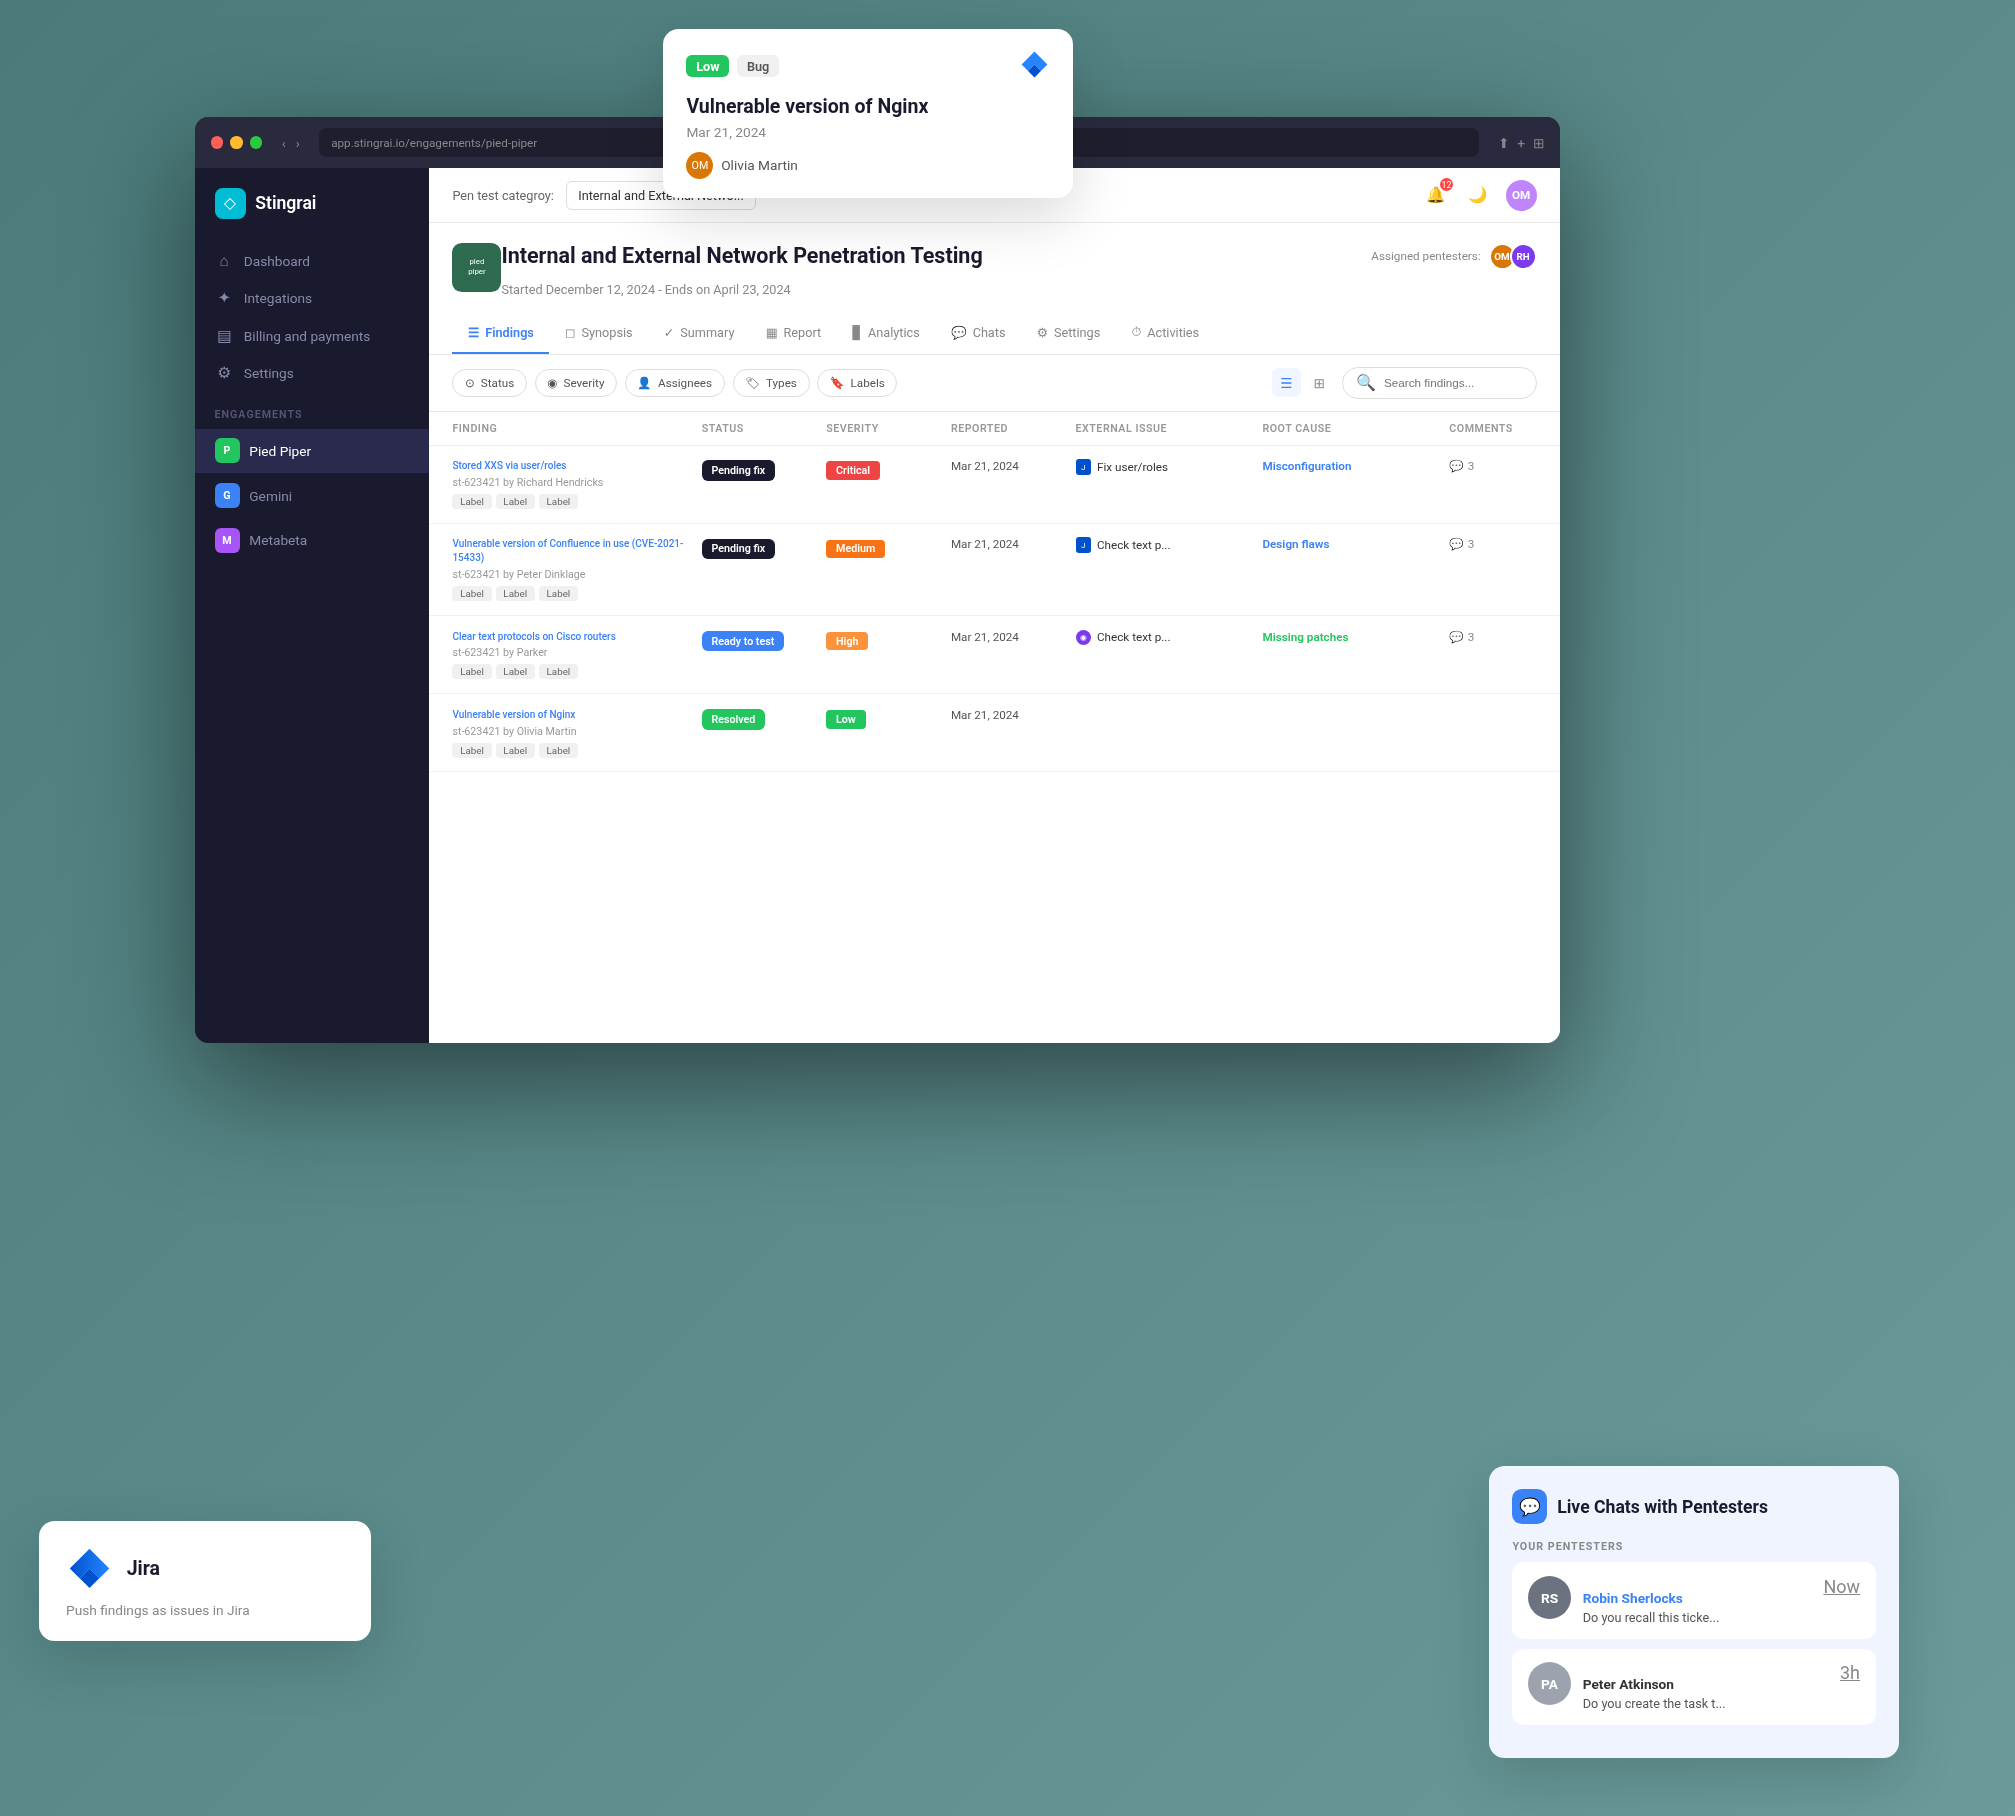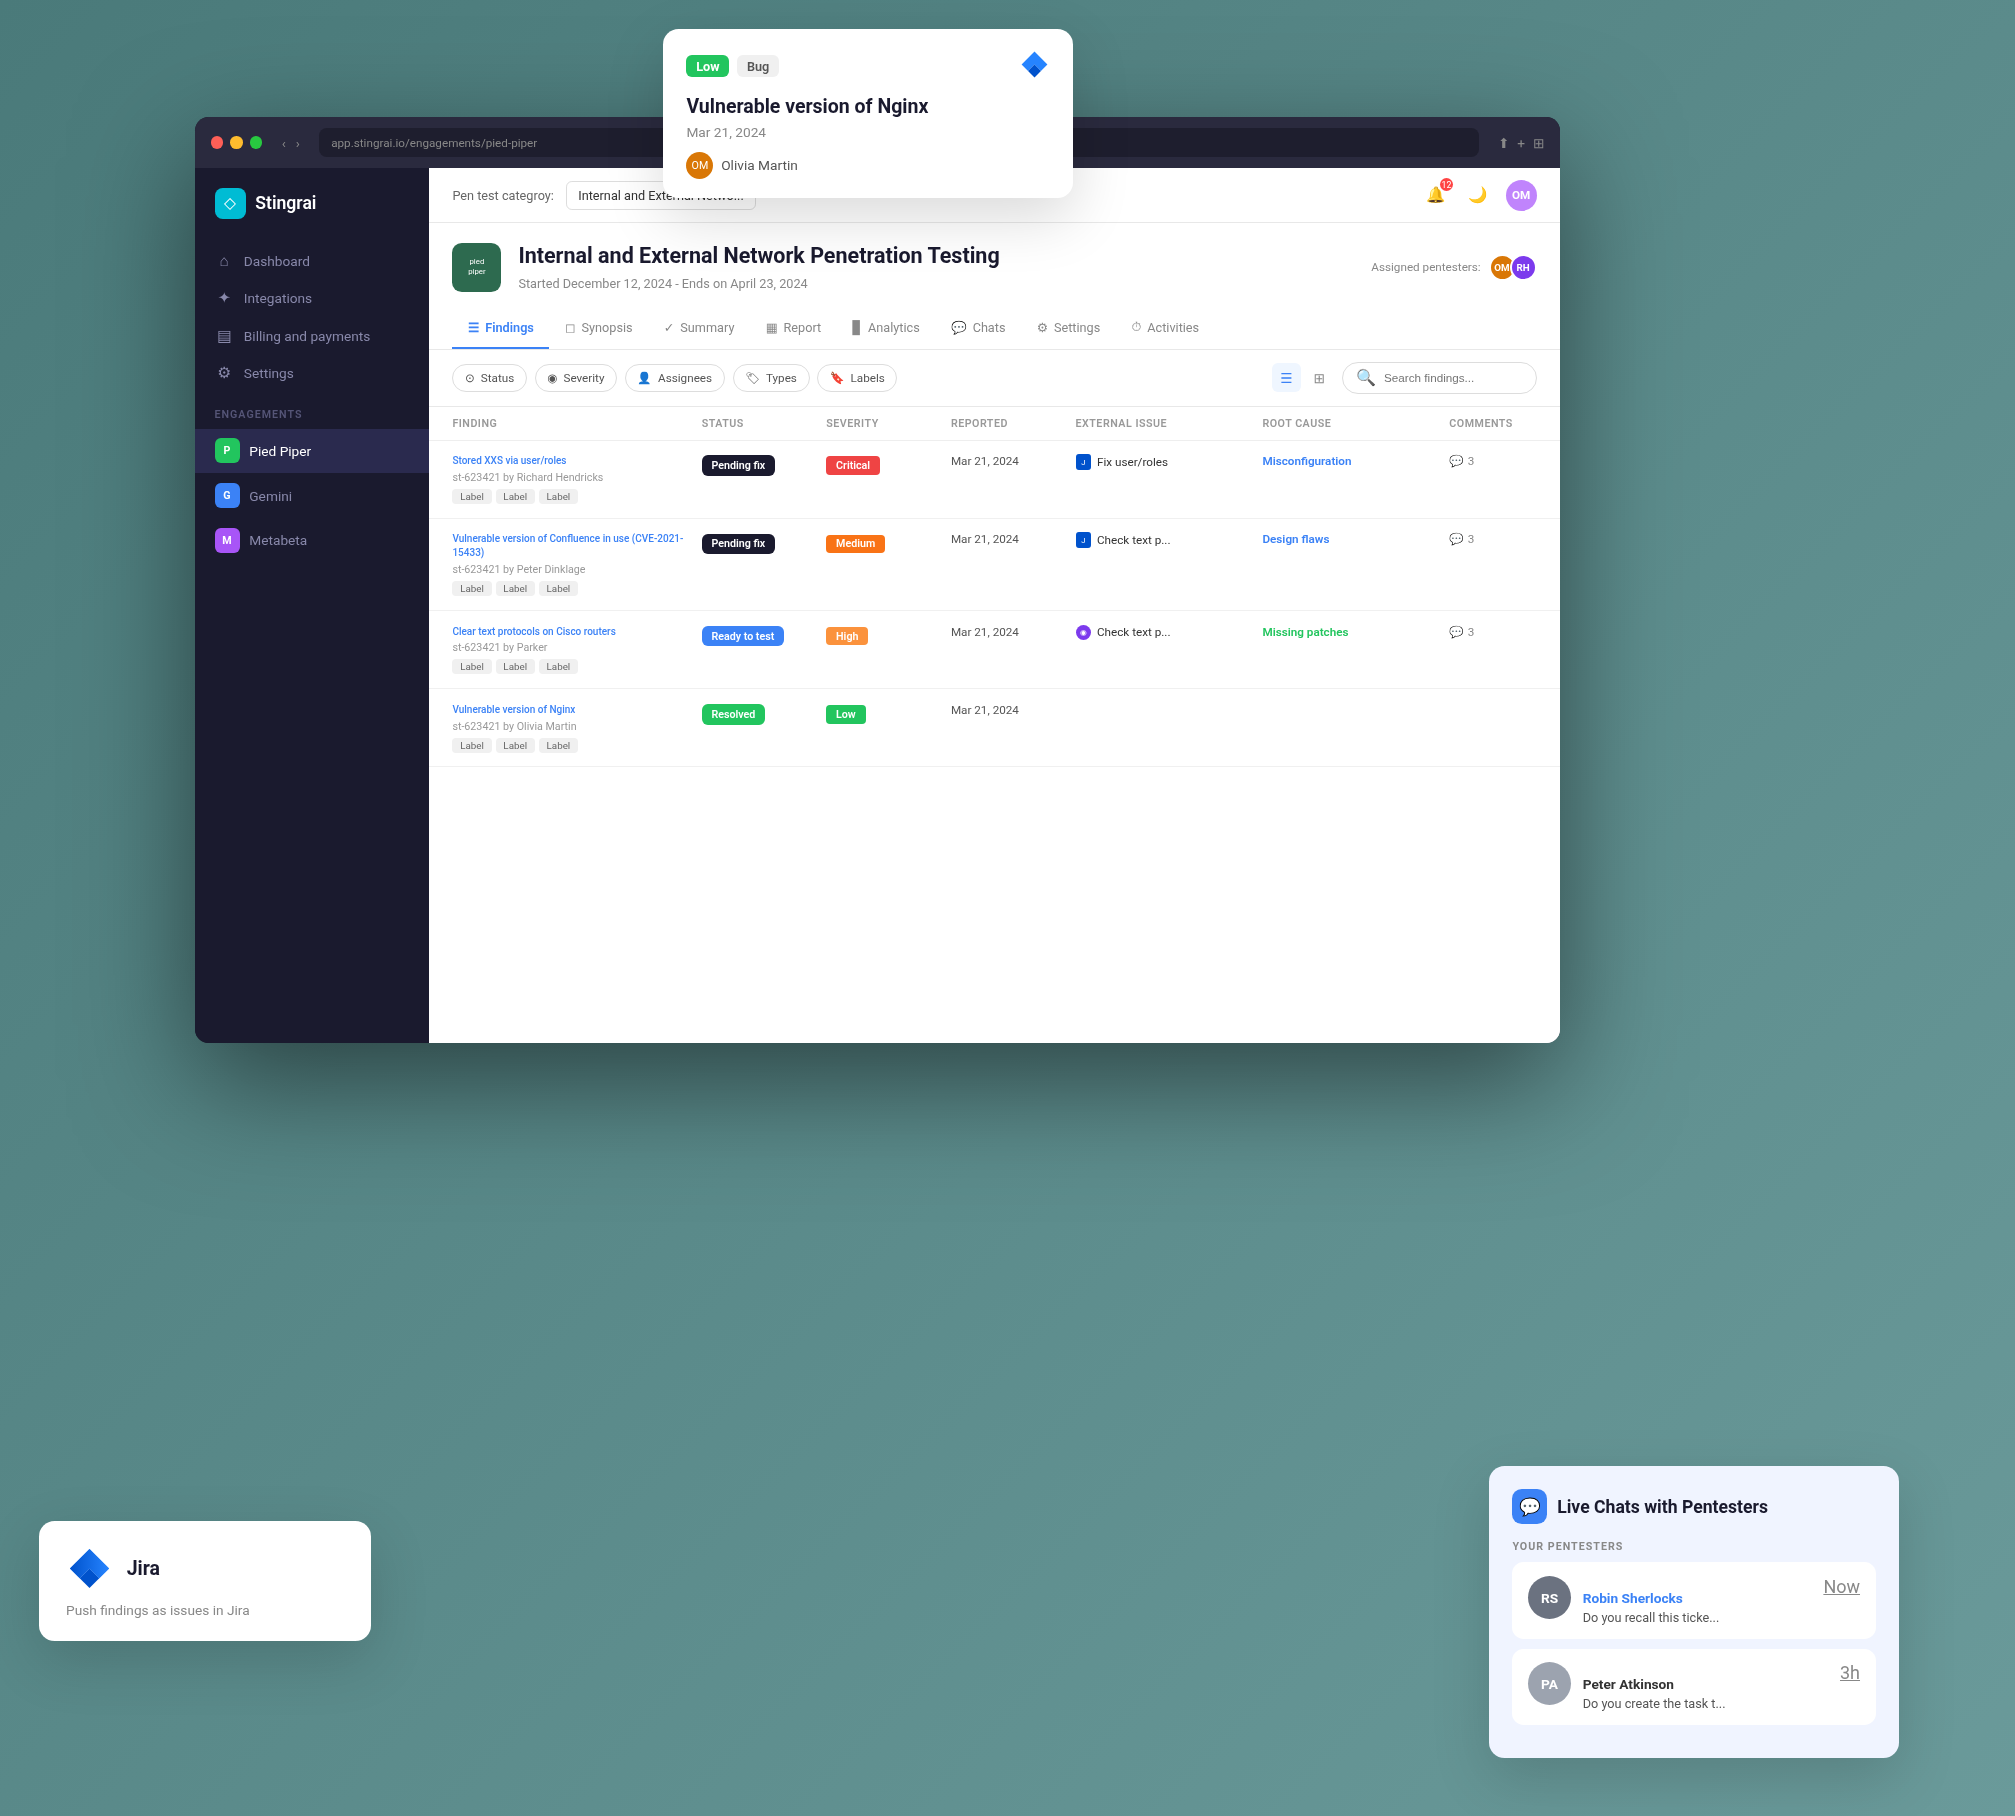--- a/index.html
+++ b/index.html
@@ -257,43 +257,43 @@
 
     
     .project-header {
       background: white;
       padding: 19.5px 23.4px 0;
       border-bottom: 1px solid #e8e8e8;
     }
 
     .project-title-row {
       display: flex;
-      align-items: center;
-      gap: 17px;
+      align-items: flex-start;
+      gap: 0;
       margin-bottom: 15.6px;
     }
 
     .project-logo {
       width: 49px;
       height: 49px;
       background: #2d6a4f;
       border-radius: 9.8px;
       display: flex;
       align-items: center;
       justify-content: center;
       font-size: 9.8px;
       color: white;
       text-align: center;
     }
 
     .project-info h2 {
       font-size: 21.5px;
       font-weight: 700;
       color: #1a1a2e;
-      margin-bottom: 8px;
+      margin-bottom: 14px;
     }
 
     .project-dates {
       font-size: 12.7px;
       color: #888;
     }
 
     .assigned-pentesters {
       margin-left: auto;
       display: flex;

